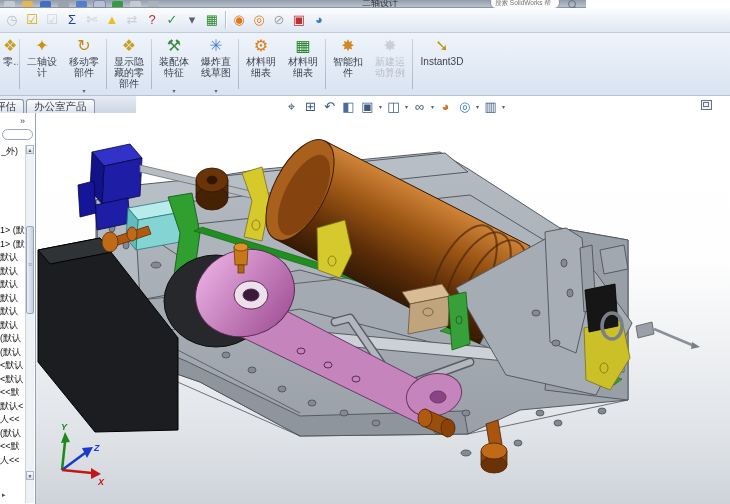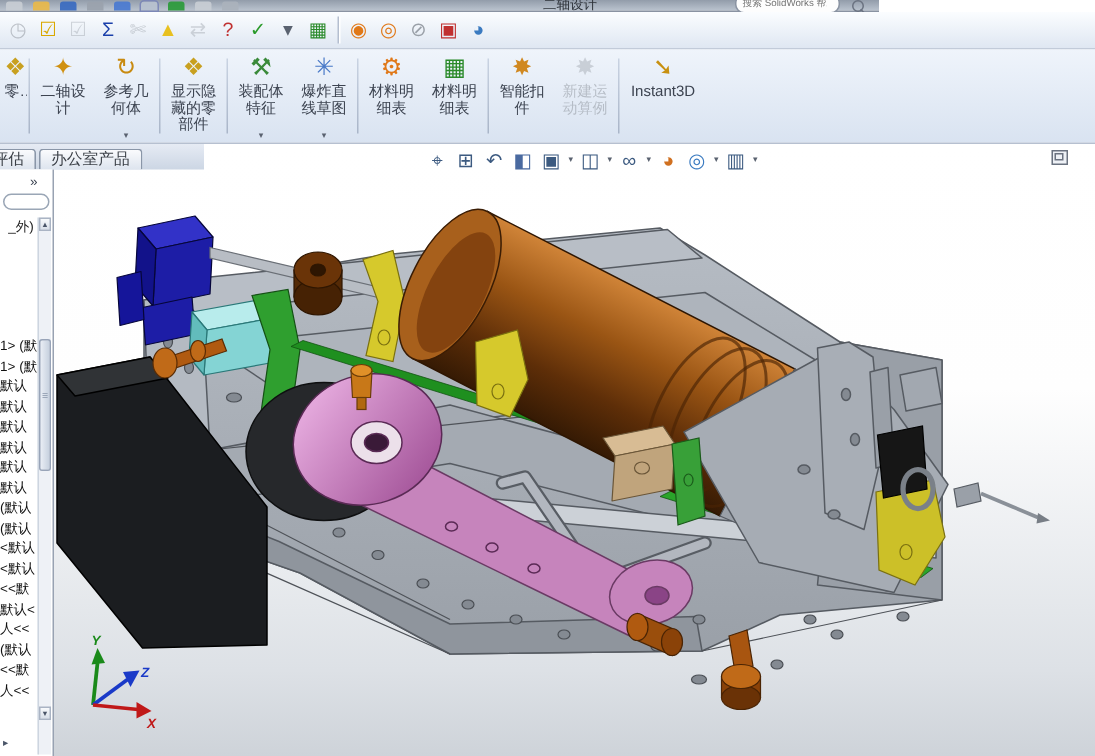--- a/index.html
+++ b/index.html
@@ -61,21 +61,21 @@
   #vp-restore{position:absolute;left:701px;top:4px;width:9px;height:8px;border:1px solid #6a7280;background:#eef1f6;}
   #vp-restore::after{content:"";position:absolute;left:1px;top:1px;width:4px;height:3px;border:1px solid #6a7280;}
   #model{position:absolute;left:36px;top:17px;}
 
   
   #panel{position:absolute;left:0;top:113px;width:36px;height:391px;background:#fff;
          border-right:1px solid #98a2b2;box-sizing:border-box;}
   #panel-chevron{position:absolute;right:10px;top:3px;font-size:9px;color:#3a4250;}
   #panel-search{position:absolute;left:2px;top:16px;width:31px;height:11px;border:1px solid #9aa6b6;
                 border-radius:6px;background:#fff;box-sizing:border-box;}
-  #tree-header{position:absolute;left:1px;top:32px;font-size:9px;color:#1a1a1a;white-space:nowrap;width:26px;overflow:hidden;text-align:center;}
+  #tree-header{position:absolute;left:1px;top:32px;font-size:9px;color:#1a1a1a;white-space:nowrap;width:26px;overflow:hidden;}
   #tree{position:absolute;left:0;top:111px;width:48px;overflow:hidden;}
   .tree-item{height:13.5px;line-height:13.5px;font-size:9px;color:#111;white-space:nowrap;overflow:hidden;}
   #panel-scroll{position:absolute;right:1px;top:32px;width:9px;height:358px;background:#eef1f6;border-left:1px solid #cdd5e0;box-sizing:border-box;}
   .scroll-arrow{position:absolute;left:0;width:8px;height:9px;font-size:5px;text-align:center;line-height:9px;
                 color:#4a5568;background:linear-gradient(#f8fafc,#d8dfe9);border:1px solid #aab4c4;box-sizing:border-box;}
   #scroll-up{top:0;}
   #scroll-down{top:326px;}
   #scroll-thumb{position:absolute;left:0;top:81px;width:8px;height:88px;border:1px solid #98a4b8;
                 background:linear-gradient(90deg,#eaeef5,#c6d0de);border-radius:2px;box-sizing:border-box;}
   #scroll-thumb::after{content:"≡";position:absolute;left:1px;top:34px;font-size:7px;color:#8a96aa;}
@@ -128,21 +128,21 @@
       <span class="rb-icon" style="color: rgb(200, 160, 32);">❖</span>
       <span class="rb-label">零…</span>
     </div>
     <span class="rb-sep"></span>
     <div class="rb-btn">
       <span class="rb-icon" style="color: rgb(208, 144, 16);">✦</span>
       <span class="rb-label">二轴设计</span>
     </div>
     <div class="rb-btn">
       <span class="rb-icon" style="color: rgb(200, 138, 16);">↻</span>
-      <span class="rb-label">参考几何体</span>
+      <span class="rb-label">移动零部件</span>
       <span class="rb-dd">▾</span>
     </div>
     <span class="rb-sep"></span>
     <div class="rb-btn">
       <span class="rb-icon" style="color: rgb(200, 160, 32);">❖</span>
       <span class="rb-label">显示隐藏的零部件</span>
     </div>
     <span class="rb-sep"></span>
     <div class="rb-btn">
       <span class="rb-icon" style="color: rgb(58, 138, 58);">⚒</span>

